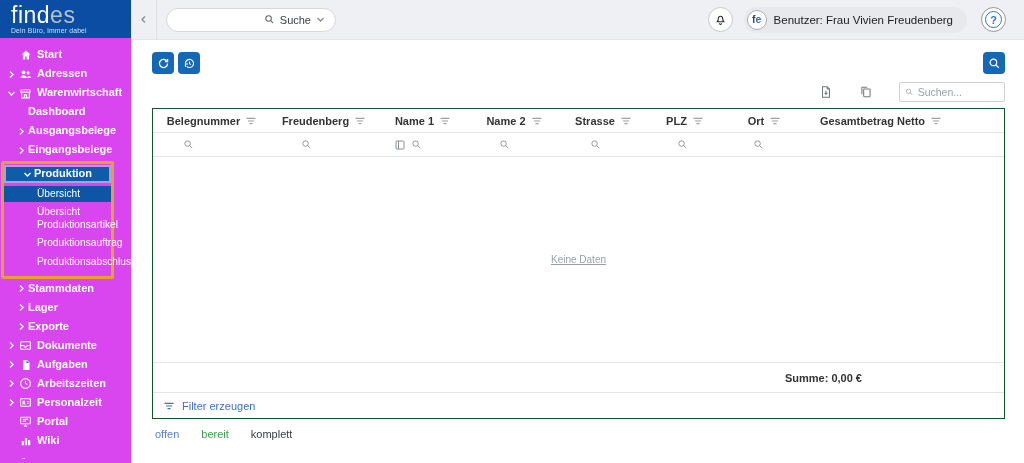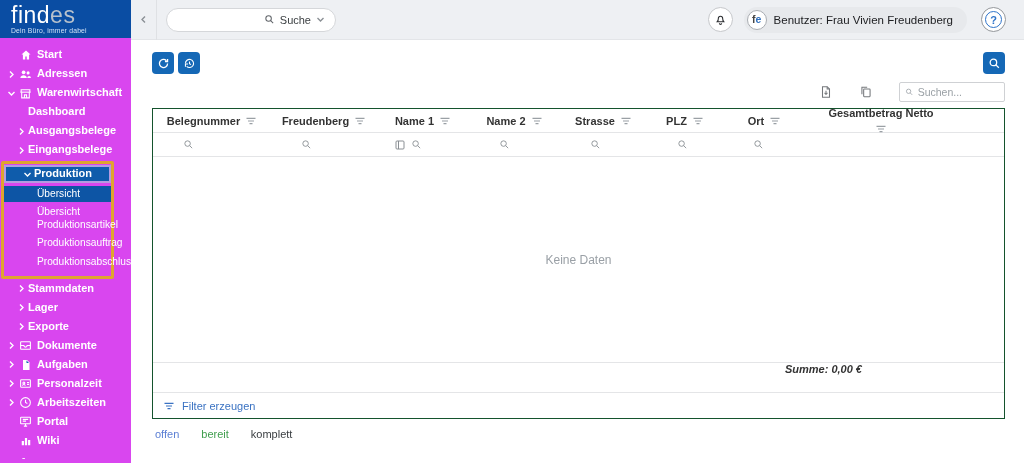--- a/index.html
+++ b/index.html
@@ -58,23 +58,23 @@
   .gfilter { display:flex; align-items:center; height:24px; border-bottom:1px solid #e4e5e7; }
   .fcell { display:flex; align-items:center; gap:5px; padding-left:30px; cursor:pointer; }
   .ghead div:nth-of-type(1), .gfilter div:nth-of-type(1) { width:118px; }
   .ghead div:nth-of-type(2), .gfilter div:nth-of-type(2) { width:106px; }
   .ghead div:nth-of-type(3), .gfilter div:nth-of-type(3) { width:92px; }
   .gfilter div:nth-of-type(3) { padding-left:17px; }
   .ghead div:nth-of-type(4), .gfilter div:nth-of-type(4) { width:91px; }
   .ghead div:nth-of-type(5), .gfilter div:nth-of-type(5) { width:87px; }
   .ghead div:nth-of-type(6), .gfilter div:nth-of-type(6) { width:76px; }
   .ghead div:nth-of-type(7), .gfilter div:nth-of-type(7) { width:83px; }
-  .ghead div:nth-of-type(8), .gfilter div:nth-of-type(8) { width:150px;flex-direction:column; }
-  .gbody { height:205px; display:flex; align-items:center; justify-content:center; font-size:12px; color:#9aa0a6; }
-  .gsummary { height:30px; border-top:1px solid #e4e5e7; display:flex; align-items:flex-start; justify-content:flex-end; padding-right:142px; font-size:11px; font-weight:700; color:#333;font-style:italic; }
+  .ghead div:nth-of-type(8), .gfilter div:nth-of-type(8) { width:150px; }
+  .gbody { height:205px; display:flex; align-items:center; justify-content:center; font-size:10px; color:#9aa0a6;text-decoration:underline; }
+  .gsummary { height:30px; border-top:1px solid #e4e5e7; display:flex; align-items:center; justify-content:flex-end; padding-right:142px; font-size:11px; font-weight:700; color:#333; }
   .gfilterlink { height:26px; border-top:1px solid #e4e5e7; display:flex; align-items:center; gap:7px; padding-left:10px; font-size:11px; color:#3a72c2; cursor:pointer; }
   .status-row { display:flex; gap:22px; padding:9px 0 0 3px; font-size:11px; }
   .status-row span { cursor:pointer; }
 </style>
 </head>
 <body>
 
 <div class="app">
 
   <div class="sidebar">
@@ -253,42 +253,42 @@
           </div>
 
           <div class="nav-row lvl0 bold">
             <span class="chev">
               <svg width="9" height="9" viewBox="0 0 12 12" fill="none" stroke="#fff" stroke-width="1.8">
                 <path d="M4 2l4 4-4 4"></path>
               </svg>
             </span>
             <span class="nico">
               <svg width="13" height="13" viewBox="0 0 24 24" fill="none" stroke="#fff" stroke-width="2">
+                <circle cx="12" cy="12" r="9"></circle>
+                <path d="M12 7v5l3.4 2"></path>
+              </svg>
+            </span>
+            <span class="nlabel">Arbeitszeiten</span>
+          </div>
+
+          <div class="nav-row lvl0 bold">
+            <span class="chev">
+              <svg width="9" height="9" viewBox="0 0 12 12" fill="none" stroke="#fff" stroke-width="1.8">
+                <path d="M4 2l4 4-4 4"></path>
+              </svg>
+            </span>
+            <span class="nico">
+              <svg width="13" height="13" viewBox="0 0 24 24" fill="none" stroke="#fff" stroke-width="2">
                 <rect x="3" y="5" width="18" height="14" rx="1.5"></rect>
                 <circle cx="9" cy="11" r="1.8"></circle>
                 <path d="M6.2 16c.6-1.5 1.6-2.2 2.8-2.2s2.2.7 2.8 2.2"></path>
                 <path d="M14.8 10h3.8M14.8 13.6h3.8"></path>
               </svg>
             </span>
             <span class="nlabel">Personalzeit</span>
-          </div>
-
-          <div class="nav-row lvl0 bold">
-            <span class="chev">
-              <svg width="9" height="9" viewBox="0 0 12 12" fill="none" stroke="#fff" stroke-width="1.8">
-                <path d="M4 2l4 4-4 4"></path>
-              </svg>
-            </span>
-            <span class="nico">
-              <svg width="13" height="13" viewBox="0 0 24 24" fill="none" stroke="#fff" stroke-width="2">
-                <circle cx="12" cy="12" r="9"></circle>
-                <path d="M12 7v5l3.4 2"></path>
-              </svg>
-            </span>
-            <span class="nlabel">Arbeitszeiten</span>
           </div>
 
           <div class="nav-row lvl0 bold">
             <span class="chev"></span>
             <span class="nico">
               <svg width="13" height="13" viewBox="0 0 24 24" fill="none" stroke="#fff" stroke-width="2">
                 <rect x="3" y="4" width="18" height="12" rx="1"></rect>
                 <path d="M7 8h10M7 11.3h6"></path>
                 <path d="M9 20.5h6M12 16v4.5"></path>
               </svg>

